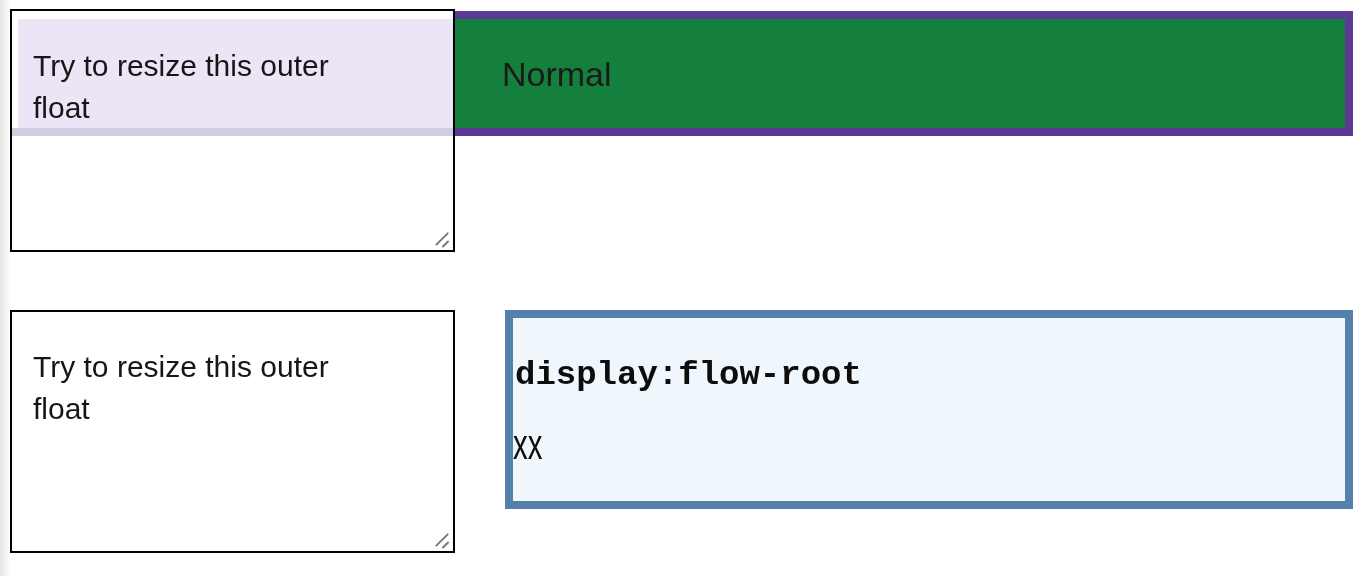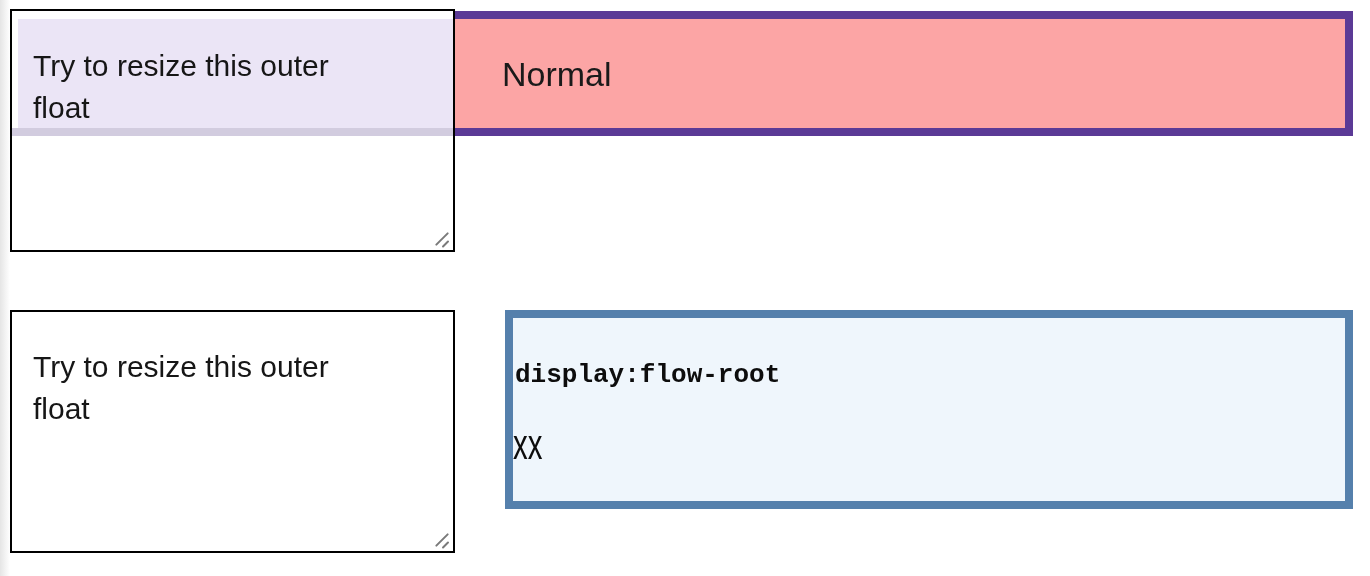--- a/index.html
+++ b/index.html
@@ -11,36 +11,36 @@
   
   .page::before {
     content:""; position:absolute; left:0; top:0; bottom:0; width:10px; z-index:6;
     background:linear-gradient(90deg, rgba(110,110,110,0.18), rgba(255,255,255,0));
     pointer-events:none;
   }
 
   
   .box-normal {
     position:absolute; left:10px; top:11px; width:1343px; height:125px; z-index:1;
-    border:8px solid #5B3A96; background:#fca5a5;
+    border:8px solid #5B3A96; background:#15803d;
     display:flex; align-items:center;
   }
   .box-normal .box-label {
     margin-left:484px; font-size:34px; color:#1a1a1a; line-height:1;
   }
 
   
   .box-flowroot {
     position:absolute; left:505px; top:310px; width:848px; height:199px; z-index:1;
     border:8px solid #5580AC; background:#EFF6FC;
   }
   .box-flowroot .code-line {
     position:absolute; left:2px; top:44px;
     font-family:"Liberation Mono","DejaVu Sans Mono",monospace;
-    font-weight:700; font-size:26px; line-height:26px; color:#0d0d0d;
+    font-weight:700; font-size:34px; line-height:26px; color:#0d0d0d;
     white-space:nowrap;
   }
   .box-flowroot .xx-line {
     position:absolute; left:0px; top:106px;
     font-size:42px; line-height:42px; color:#0d0d0d;
     transform:scaleX(0.7); transform-origin:left top;
   }
 
   
   .float {

